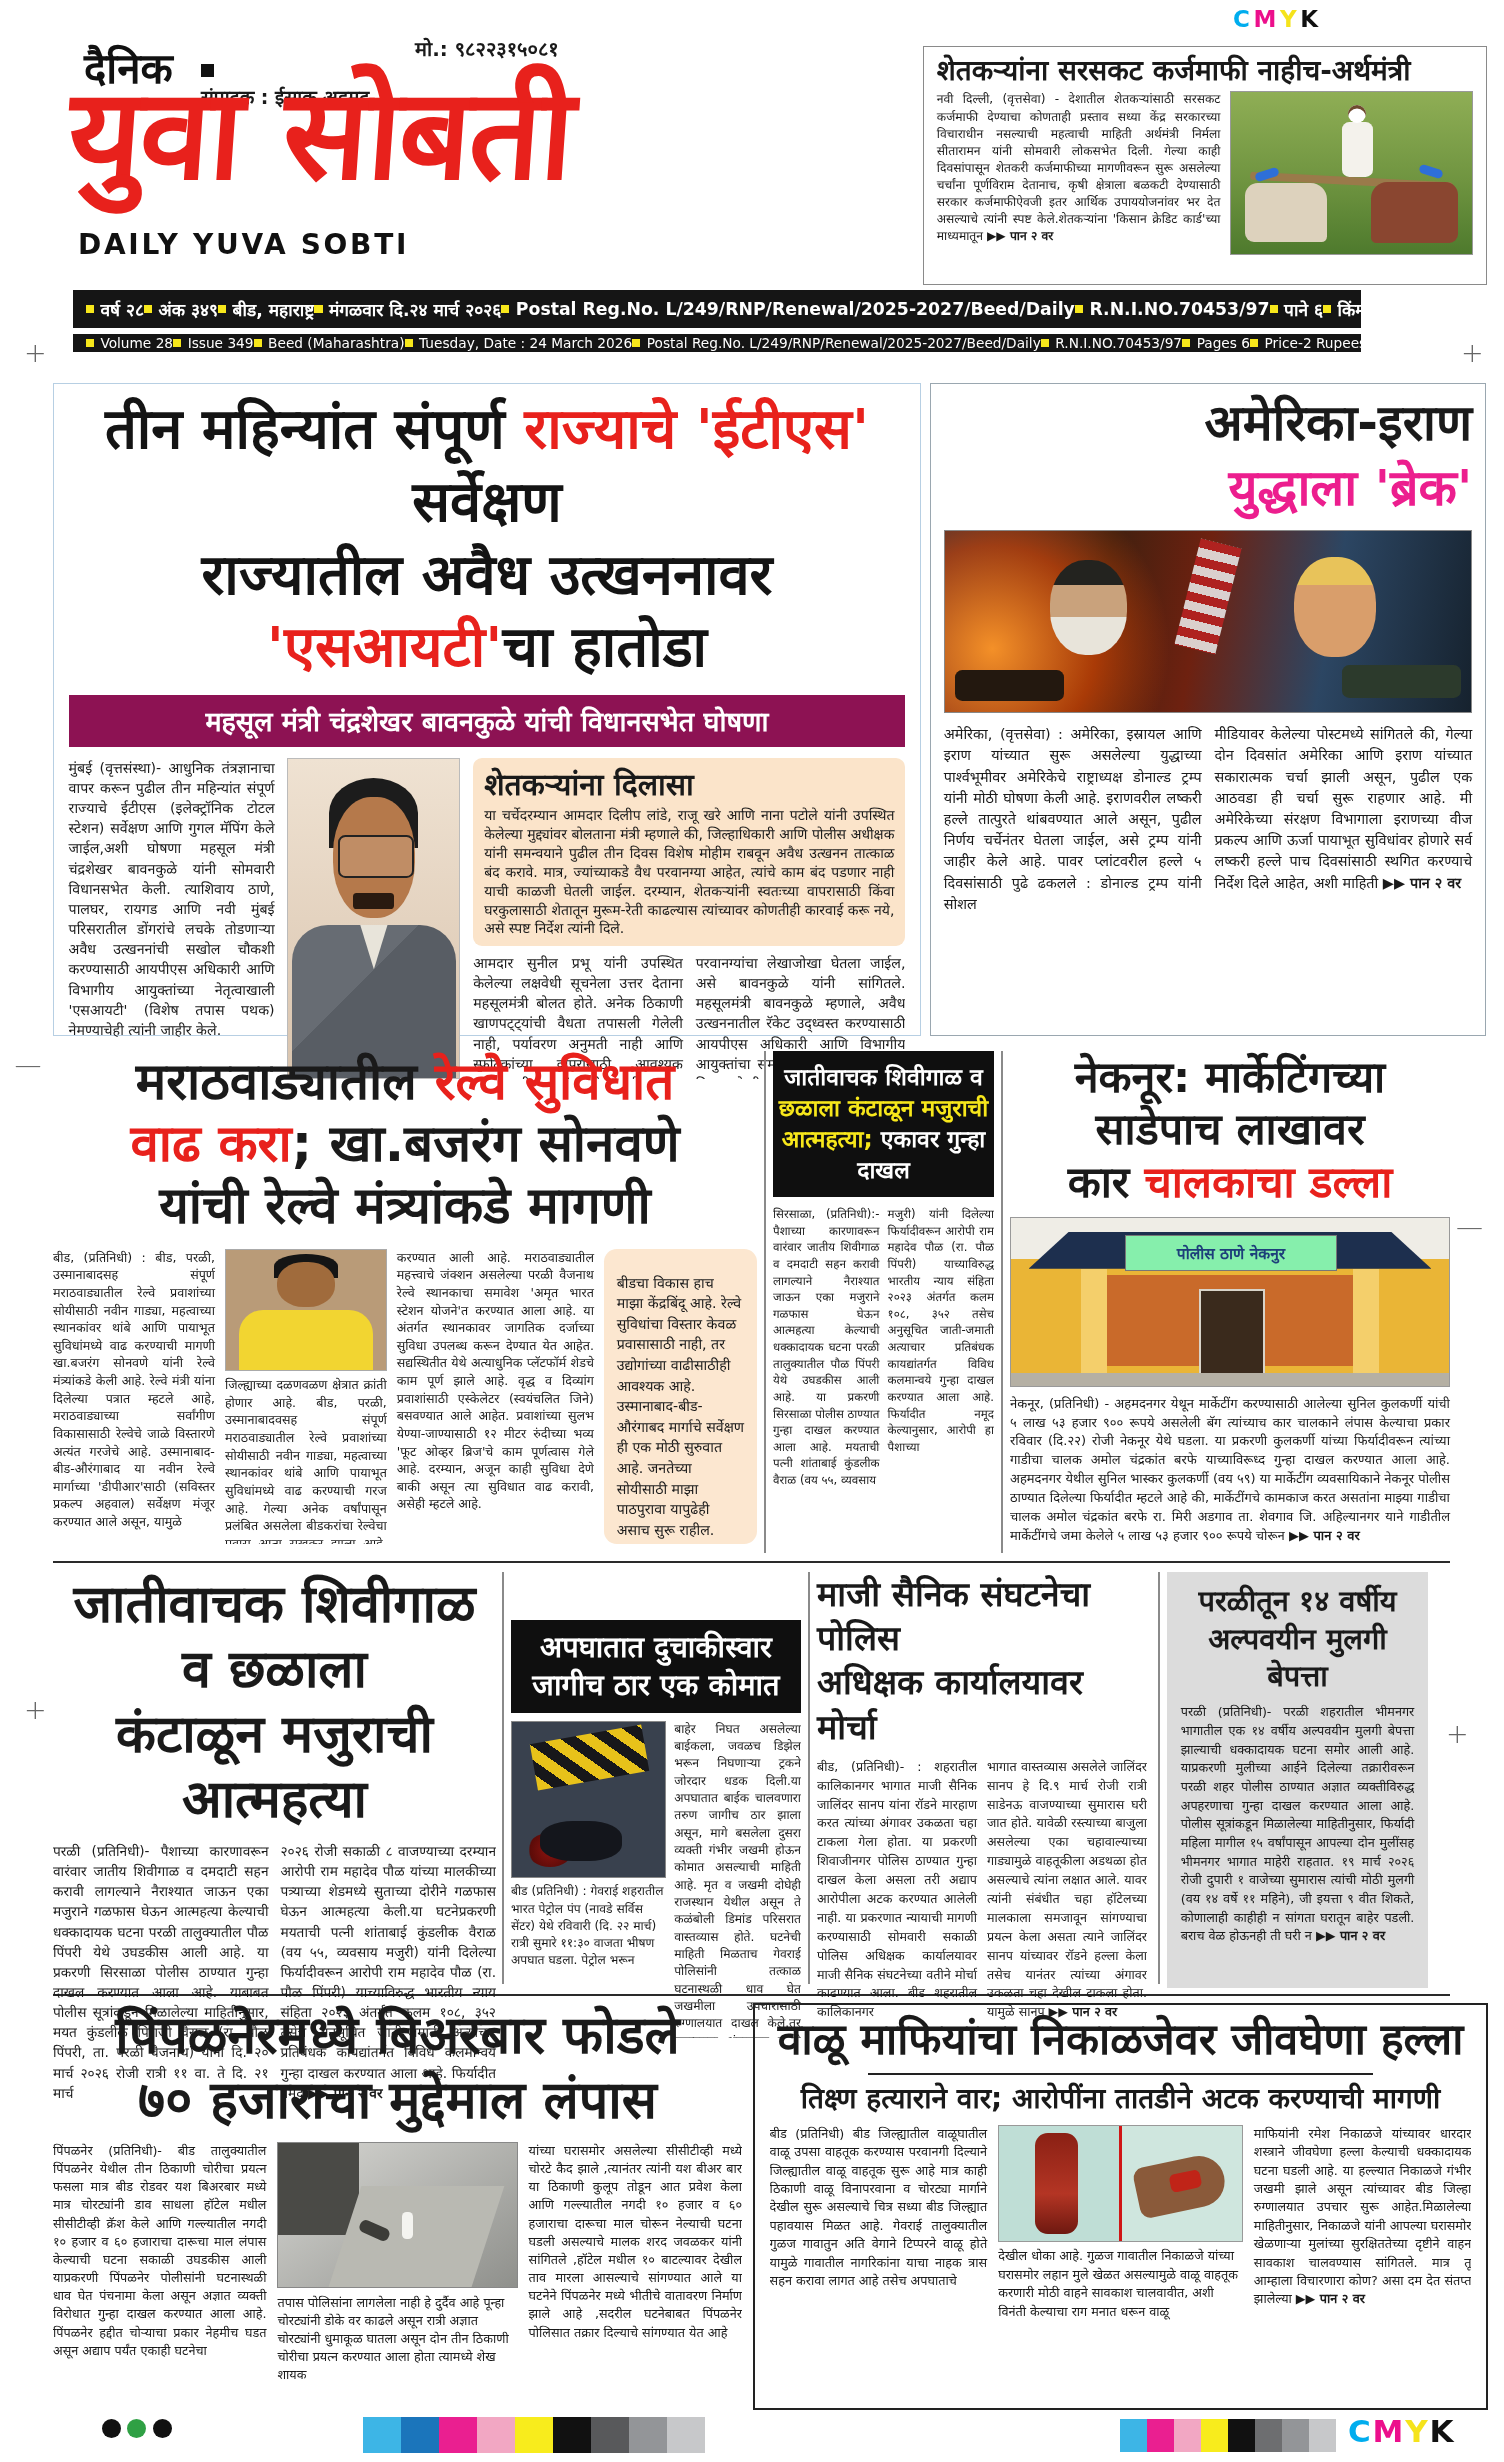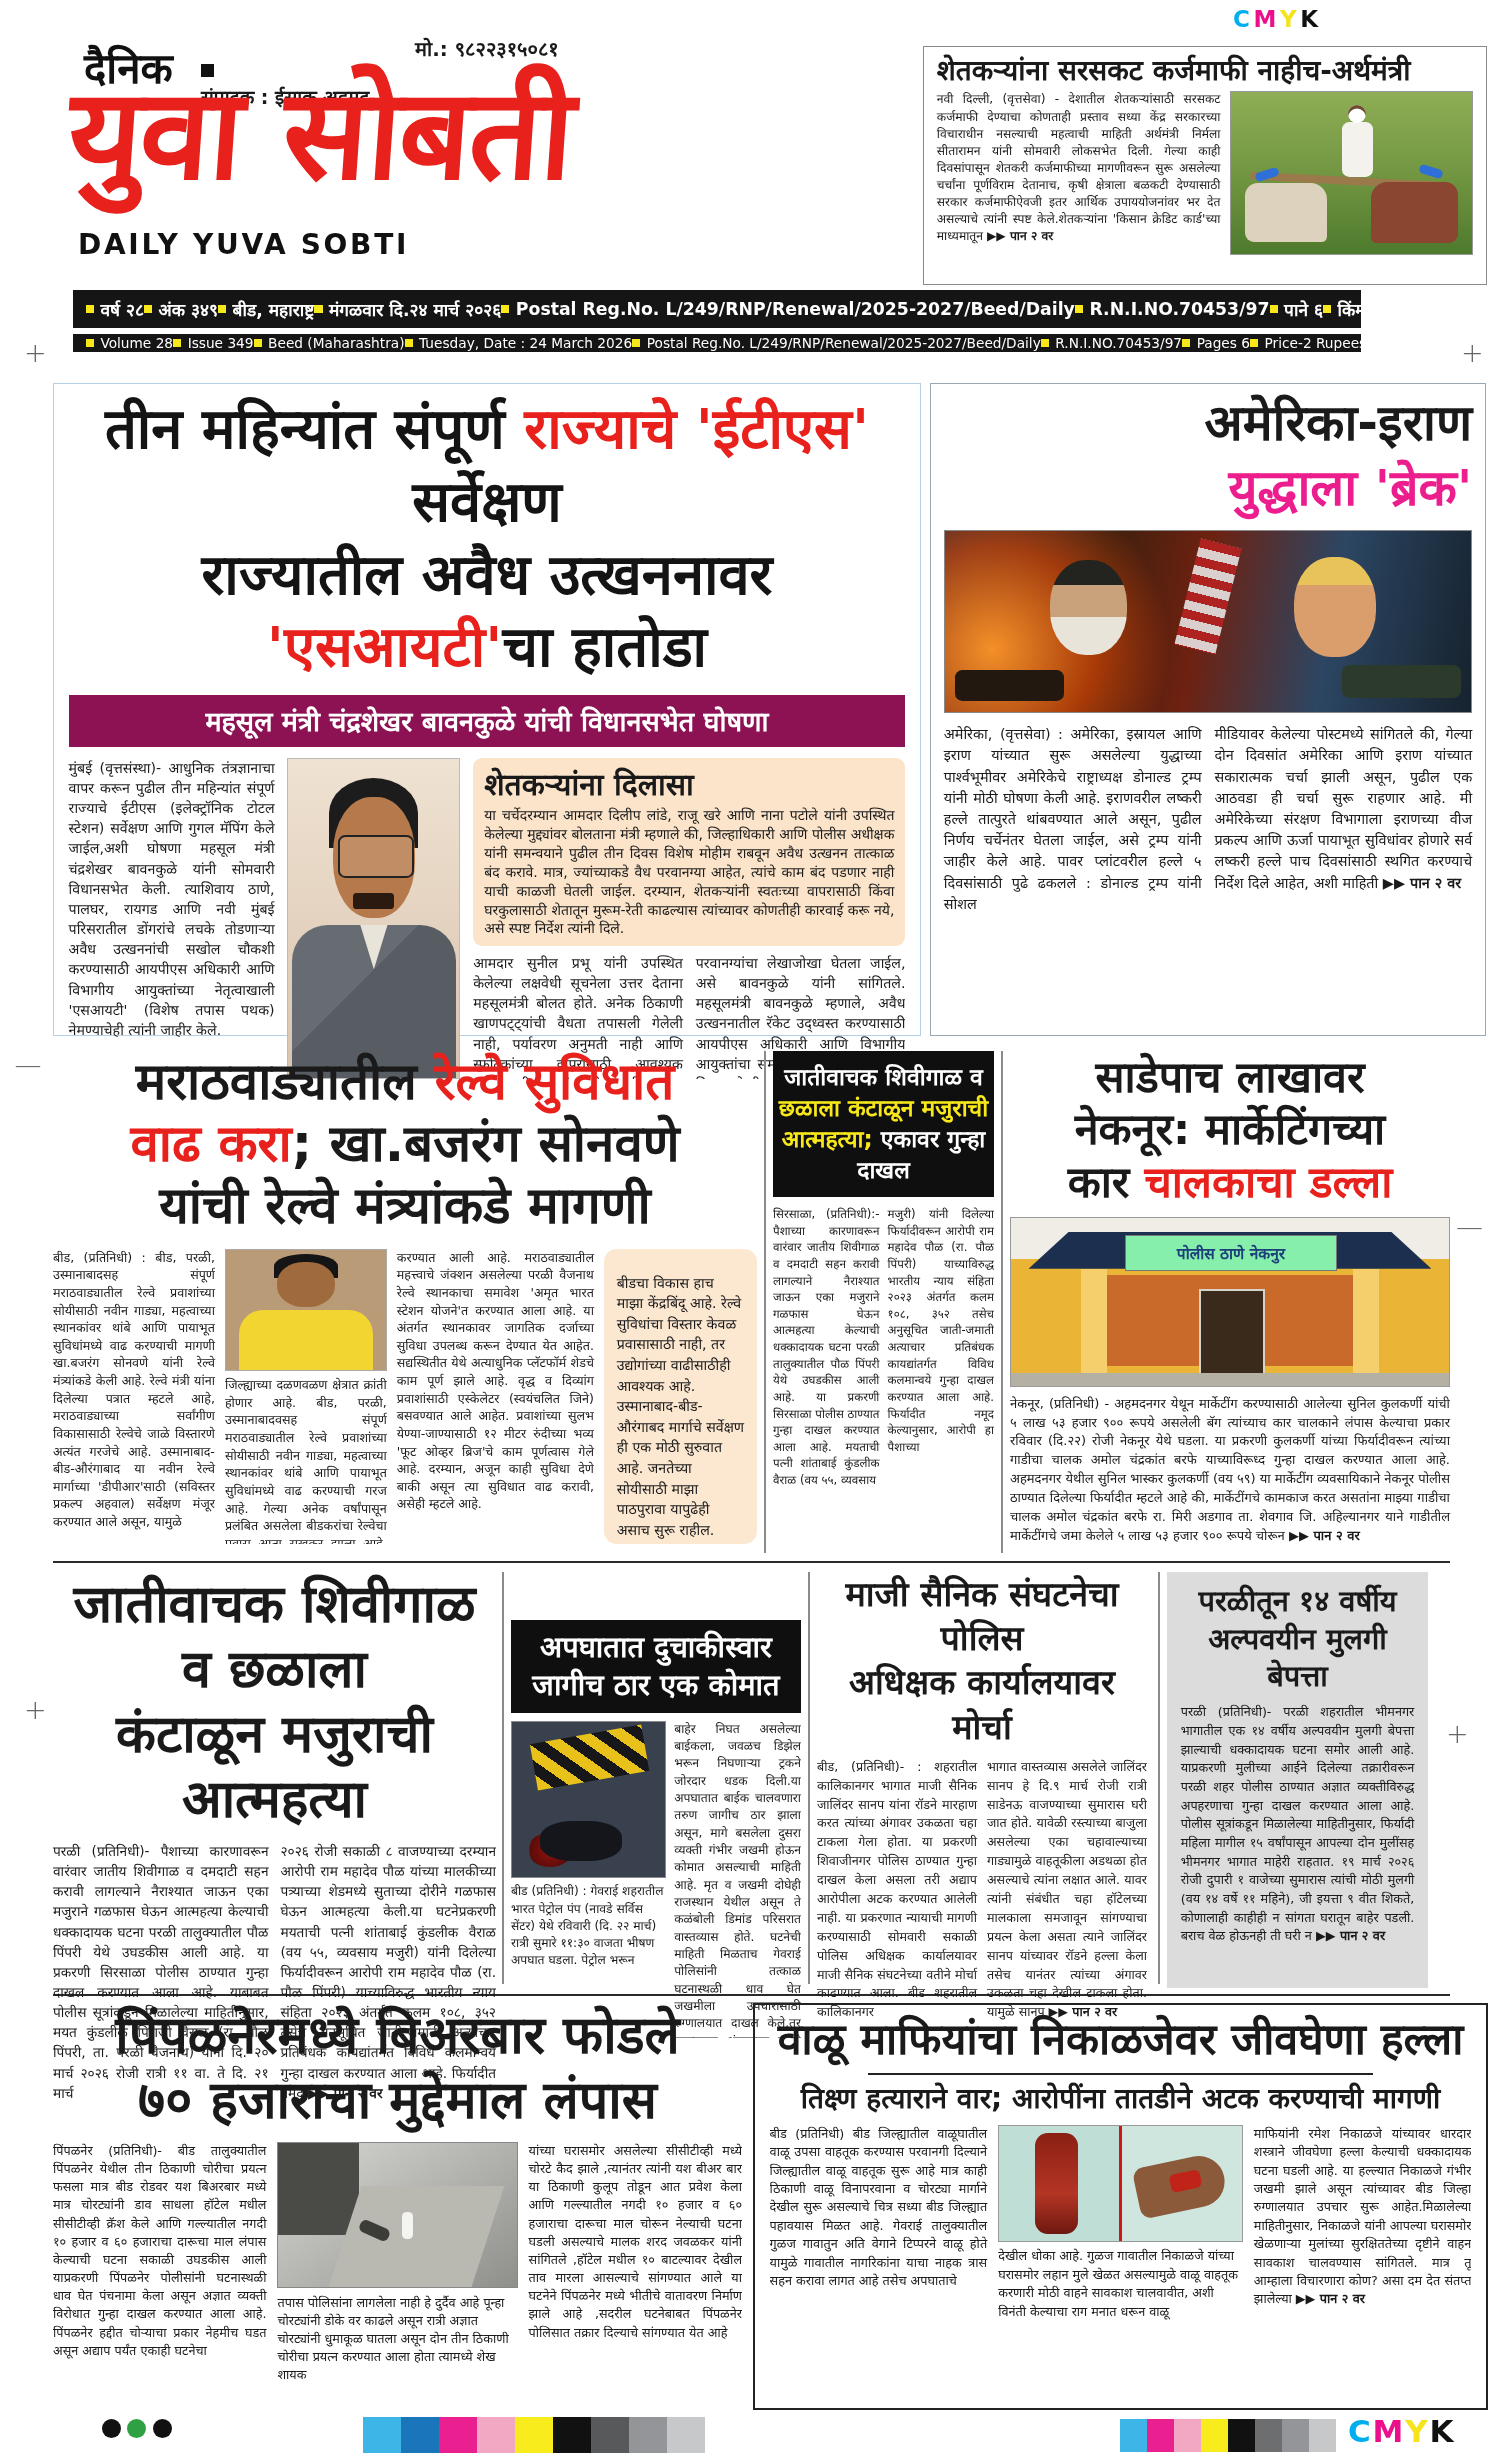--- a/index.html
+++ b/index.html
@@ -121,21 +121,21 @@
   .accident{top:1620px;left:511px;width:290px;height:416px;}
   .acc-h{background:#0f0f0f;color:#fff;text-align:center;font-weight:bold;font-size:29px;line-height:1.3;padding:9px 3.6px;}
   .acc-body{display:flex;gap:8.2px;margin-top:7.3px;height:317px;overflow:hidden;}
   .acc-c1{width:55%;font-size:12.2px;line-height:1.42;}
   .acc-c2{width:45%;font-size:12.2px;line-height:1.42;}
   .acc-photo{height:155px;margin-bottom:5.5px;position:relative;background:#39414e;overflow:hidden;border:0.9px solid #888;}
   .acc-stripe{position:absolute;left:14%;top:8%;width:74%;height:30%;background:repeating-linear-gradient(45deg,#e8c21a 0 11px,#17171a 11px 22px);transform:rotate(-10deg);}
   .acc-body-shape{position:absolute;left:18%;bottom:10%;width:54%;height:26%;background:#14161c;border-radius:40%;}
   .acc-blood{position:absolute;left:10%;bottom:6%;width:30%;height:22%;background:radial-gradient(circle,#8e1410,#5c0b08 70%,transparent 75%);border-radius:50%;}
   .exserv{top:1572px;left:817px;width:330px;height:416px;}
-  .ex-h{text-align:center;font-weight:bold;font-size:34px;line-height:1.3;}
+  .ex-h{font-weight:bold;font-size:34px;line-height:1.3;}
   .ex-cols{display:flex;gap:10px;margin-top:9px;height:303px;overflow:hidden;}
   .ex-cols>div{flex:1;font-size:12.6px;line-height:1.5;}
   .missing{top:1572px;left:1167px;width:261px;height:416px;background:#dcdcdc;box-sizing:border-box;padding:11px 13.7px;}
   .mis-h{text-align:center;font-weight:bold;font-size:29px;line-height:1.3;}
   .mis-b{margin-top:7.3px;font-size:12.7px;line-height:1.47;}
   
   .beer{top:2003px;left:53px;width:689px;height:407px;}
   .beer-h{text-align:center;font-weight:bold;font-size:52px;line-height:1.25;}
   .beer-body{display:flex;gap:11px;margin-top:9px;height:255px;overflow:hidden;}
   .beer-body>div{font-size:12.7px;line-height:1.43;}
@@ -369,22 +369,22 @@
       <span>जातीवाचक शिवीगाळ व </span><span class="yel">छळाला कंटाळून </span><span class="yel">मजुराची आत्महत्या; </span><span>एकावर गुन्हा दाखल</span>
     </div>
     <div class="abuse-s-cols">
       <div class="jc">सिरसाळा, (प्रतिनिधी):- पैशाच्या कारणावरून वारंवार जातीय शिवीगाळ व दमदाटी सहन करावी लागल्याने नैराश्यात जाऊन एका मजुराने गळफास घेऊन आत्महत्या केल्याची धक्कादायक घटना परळी तालुक्यातील पौळ पिंपरी येथे उघडकीस आली आहे. या प्रकरणी सिरसाळा पोलीस ठाण्यात गुन्हा दाखल करण्यात आला आहे. मयताची पत्नी शांताबाई कुंडलीक वैराळ (वय ५५, व्यवसाय</div>
       <div class="jc">मजुरी) यांनी दिलेल्या फिर्यादीवरून आरोपी राम महादेव पौळ (रा. पौळ पिंपरी) याच्याविरुद्ध भारतीय न्याय संहिता २०२३ अंतर्गत कलम १०८, ३५२ तसेच अनुसूचित जाती-जमाती अत्याचार प्रतिबंधक कायद्यांतर्गत विविध कलमान्वये गुन्हा दाखल करण्यात आला आहे. फिर्यादीत नमूद केल्यानुसार, आरोपी हा पैशाच्या</div>
     </div>
   </div>
 
   <div class="abs neknur">
     <div class="nek-h">
+      <div>नेकनूर: मार्केटिंगच्या</div>
       <div>साडेपाच लाखावर</div>
-      <div>नेकनूर: मार्केटिंगच्या</div>
       <div><span>कार </span><span class="red">चालकाचा डल्ला</span></div>
     </div>
     <div class="station">
       <div class="ps-wall"></div>
       <div class="ps-roof"></div>
       <div class="ps-inner"></div>
       <div class="ps-pill-l"></div>
       <div class="ps-pill-r"></div>
       <div class="ps-door"></div>
       <div class="ps-base"></div>

